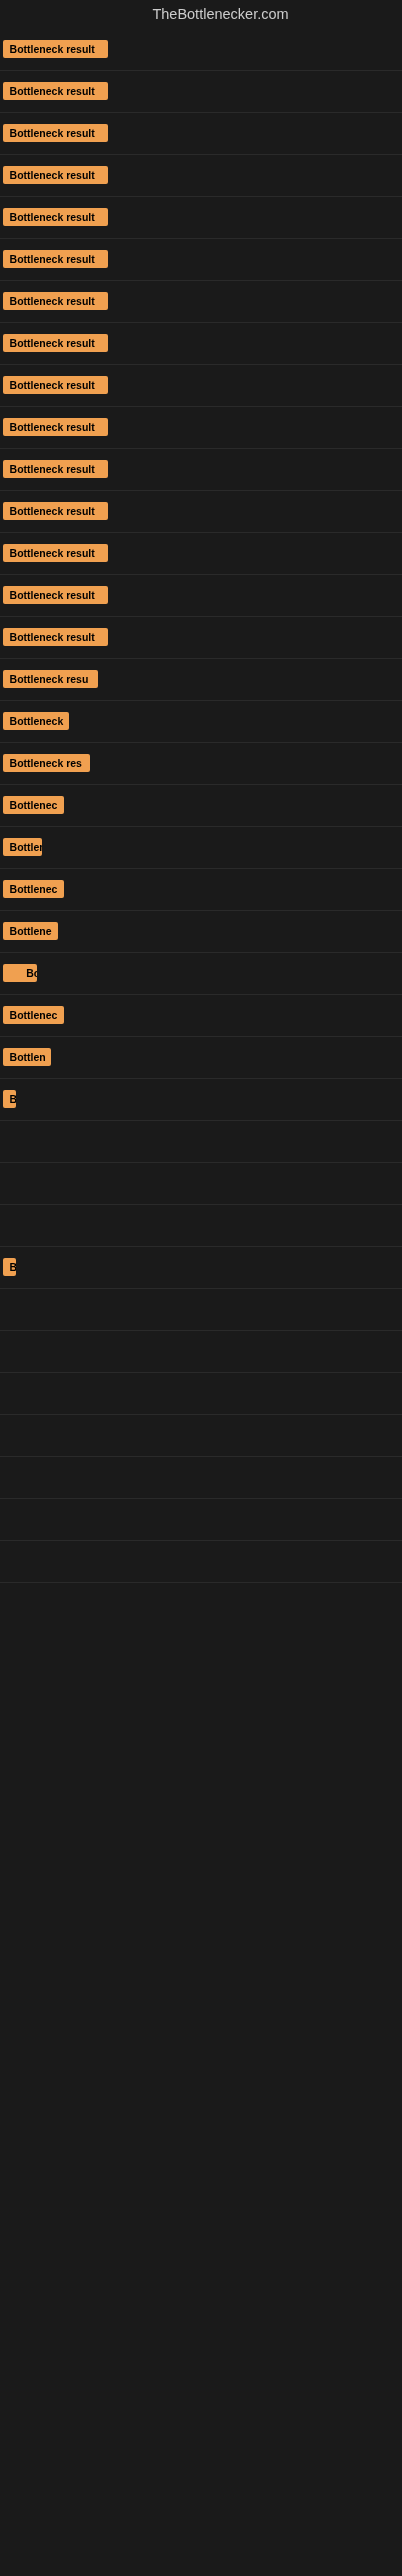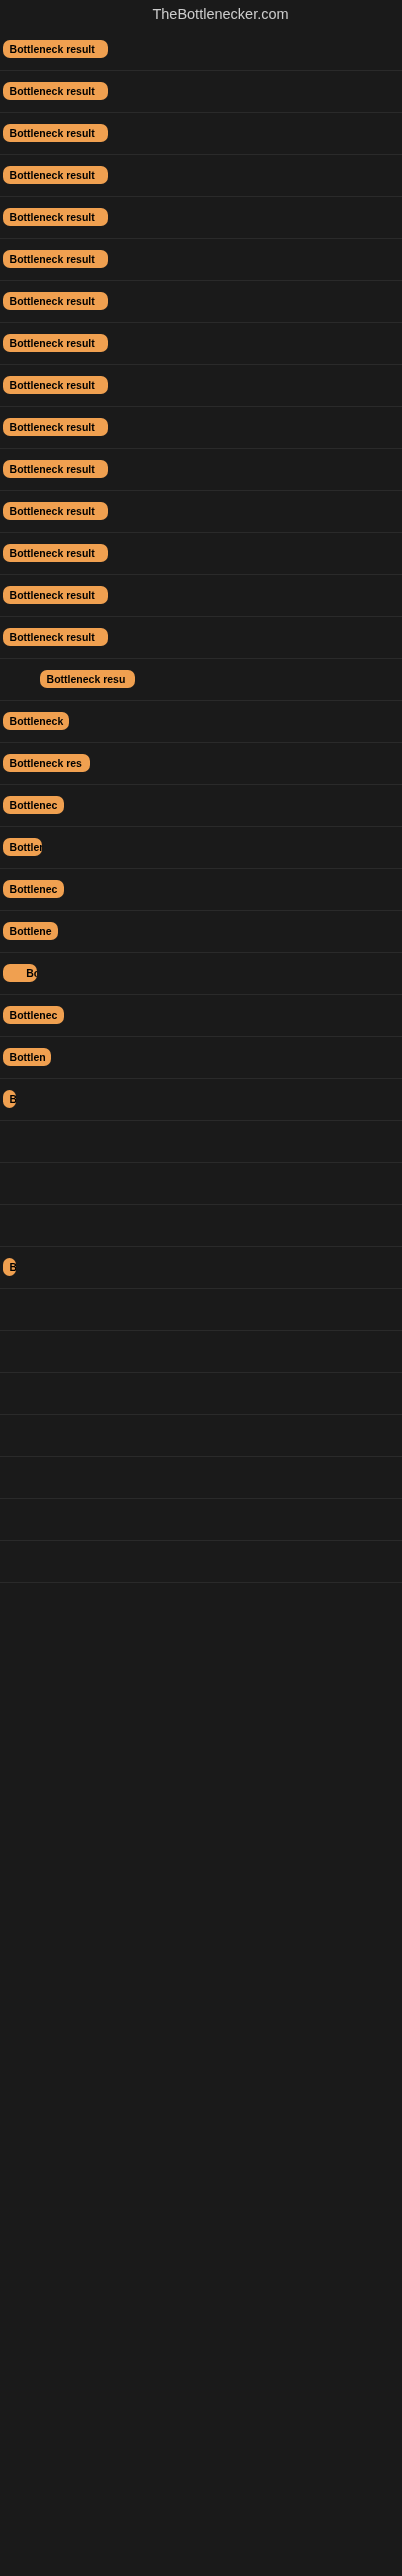--- a/index.html
+++ b/index.html
@@ -25,21 +25,21 @@
       margin-left: 38px;
     }
 
     .bottleneck-badge {
       background-color: #f0a050;
       color: #000000;
       font-size: 10.5px;
       font-weight: bold;
       padding: 3.2px 6.4px;
       display: inline-block;
-      border-radius: 7px;
+      border-radius: 2px;
       white-space: nowrap;
       overflow: hidden;
     }
 
     .result-row {
       padding: 6.4px 3.2px;
       border-bottom: 0.8px solid #2a2a2a;
       min-height: 42px;
       display: flex;
       align-items: center;
@@ -90,21 +90,21 @@
     <div class="result-row">
       <span class="bottleneck-badge" style="max-width: 105px; width: 105px; overflow: hidden;">Bottleneck result</span>
     </div>
     <div class="result-row">
       <span class="bottleneck-badge" style="max-width: 105px; width: 105px; overflow: hidden;">Bottleneck result</span>
     </div>
     <div class="result-row">
       <span class="bottleneck-badge" style="max-width: 105px; width: 105px; overflow: hidden;">Bottleneck result</span>
     </div>
     <div class="result-row">
-      <span class="bottleneck-badge" style="max-width: 95px; width: 95px; overflow: hidden; margin-left: 37px;">Bottleneck resu</span>
+      <span class="bottleneck-badge" style="max-width: 95px; width: 95px; overflow: hidden;">Bottleneck resu</span>
     </div>
     <div class="result-row">
       <span class="bottleneck-badge" style="max-width: 66px; width: 66px; overflow: hidden;">Bottleneck</span>
     </div>
     <div class="result-row">
       <span class="bottleneck-badge" style="max-width: 87px; width: 87px; overflow: hidden;">Bottleneck res</span>
     </div>
     <div class="result-row">
       <span class="bottleneck-badge" style="max-width: 61px; width: 61px; overflow: hidden;">Bottlenec</span>
     </div>

